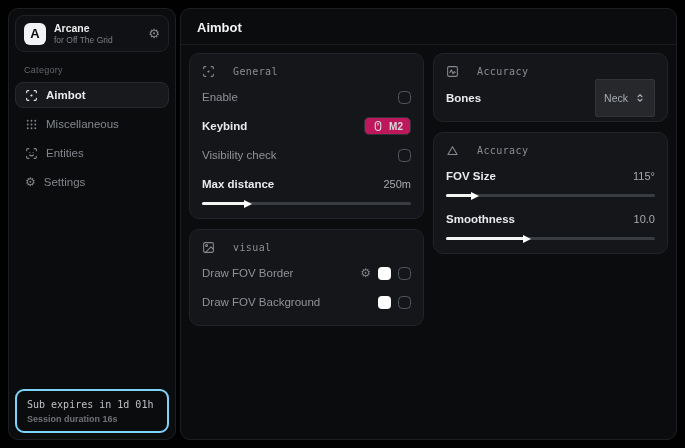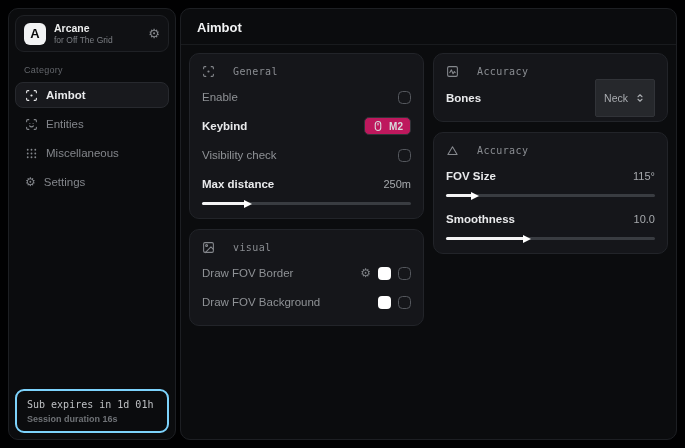--- a/index.html
+++ b/index.html
@@ -113,51 +113,51 @@
 
   <div class="nav-item active">
     <svg class="ic" viewBox="0 0 24 24" fill="none" stroke="currentColor" stroke-width="2" stroke-linecap="round" stroke-linejoin="round">
       <path d="M3 7V5a2 2 0 0 1 2-2h2"></path>
         <path d="M17 3h2a2 2 0 0 1 2 2v2"></path>
       <path d="M21 17v2a2 2 0 0 1-2 2h-2"></path>
         <path d="M7 21H5a2 2 0 0 1-2-2v-2"></path>
       <circle cx="12" cy="12" r="2" fill="currentColor" stroke="none"></circle>
     </svg>
     <span>Aimbot</span>
-  </div>
-
-  <div class="nav-item">
-    <svg class="ic" viewBox="0 0 24 24" fill="none" stroke="currentColor" stroke-width="2" stroke-linecap="round" stroke-linejoin="round">
-      <path d="M3 7V5a2 2 0 0 1 2-2h2"></path>
-        <path d="M17 3h2a2 2 0 0 1 2 2v2"></path>
-      <path d="M21 17v2a2 2 0 0 1-2 2h-2"></path>
-        <path d="M7 21H5a2 2 0 0 1-2-2v-2"></path>
-      <circle cx="9" cy="10" r="1" fill="currentColor" stroke="none"></circle>
-      <circle cx="15" cy="10" r="1" fill="currentColor" stroke="none"></circle>
-      <path d="M8.5 14.5a4.2 4.2 0 0 0 7 0"></path>
-    </svg>
-    <span>Entities</span>
   </div>
 
   <div class="nav-item">
     <svg class="ic" viewBox="0 0 24 24" fill="currentColor" stroke="none">
       <circle cx="5" cy="5" r="1.7"></circle>
         <circle cx="12" cy="5" r="1.7"></circle>
         <circle cx="19" cy="5" r="1.7"></circle>
       <circle cx="5" cy="12" r="1.7"></circle>
         <circle cx="12" cy="12" r="1.7"></circle>
         <circle cx="19" cy="12" r="1.7"></circle>
       <circle cx="5" cy="19" r="1.7"></circle>
         <circle cx="12" cy="19" r="1.7"></circle>
         <circle cx="19" cy="19" r="1.7"></circle>
     </svg>
     <span>Miscellaneous</span>
   </div>
 
   <div class="nav-item">
+    <svg class="ic" viewBox="0 0 24 24" fill="none" stroke="currentColor" stroke-width="2" stroke-linecap="round" stroke-linejoin="round">
+      <path d="M3 7V5a2 2 0 0 1 2-2h2"></path>
+        <path d="M17 3h2a2 2 0 0 1 2 2v2"></path>
+      <path d="M21 17v2a2 2 0 0 1-2 2h-2"></path>
+        <path d="M7 21H5a2 2 0 0 1-2-2v-2"></path>
+      <circle cx="9" cy="10" r="1" fill="currentColor" stroke="none"></circle>
+      <circle cx="15" cy="10" r="1" fill="currentColor" stroke="none"></circle>
+      <path d="M8.5 14.5a4.2 4.2 0 0 0 7 0"></path>
+    </svg>
+    <span>Entities</span>
+  </div>
+
+  <div class="nav-item">
     <span class="gear-glyph" style="font-size:12px;color:inherit;">⚙</span>
     <span>Settings</span>
   </div>
 
   <div class="sub-box">
     <div class="sub-line1">Sub expires in 1d 01h</div>
     <div class="sub-line2">Session duration 16s</div>
   </div>
 </aside>
 

